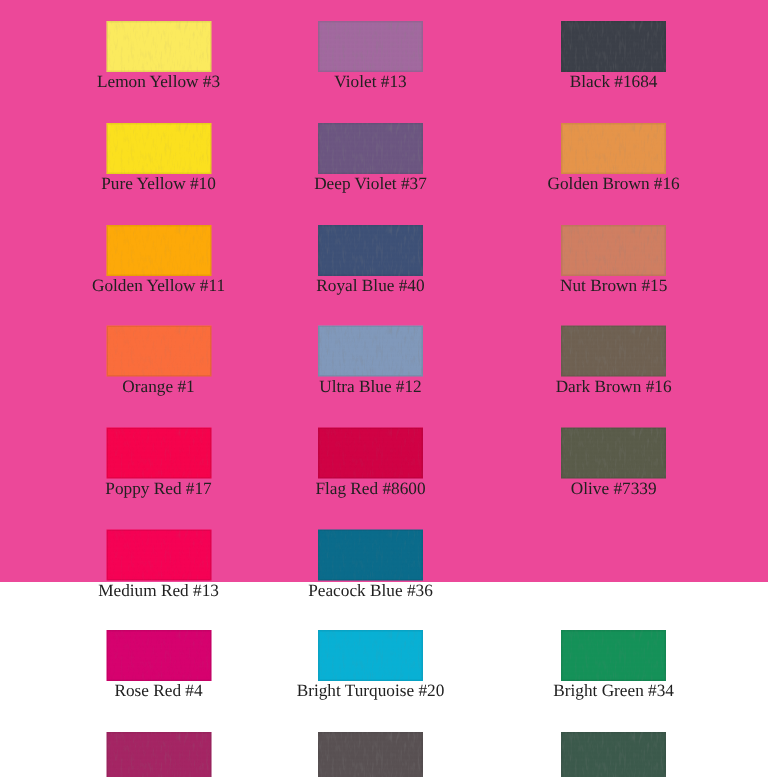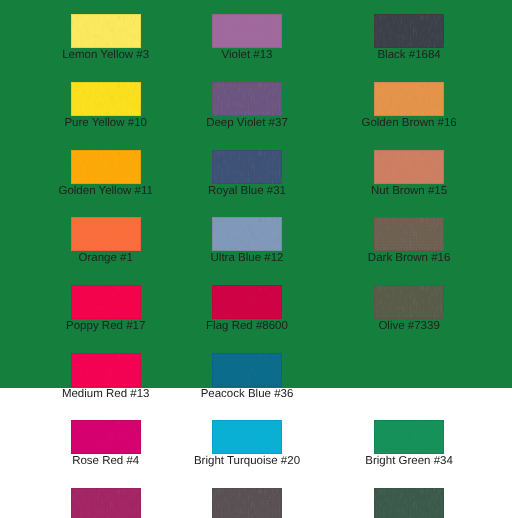--- a/index.html
+++ b/index.html
@@ -13,21 +13,22 @@
   }
   body {
     font-family: "Liberation Sans", sans-serif;
     -webkit-font-smoothing: antialiased;
     text-rendering: geometricPrecision;
   }
   #swatch-grid {
     position: relative;
     width: 512px;
     height: 388px;
-    background: #15803d;
+    background: #ec4899;
+    font-family: Liberation Serif, serif;
   }
   .swatch-cell {
     position: absolute;
     width: 152px;
     text-align: center;
   }
   .swatch-cell.c0 { left: 29.70px; }
   .swatch-cell.c1 { left: 171px; }
   .swatch-cell.c2 { left: 333.10px; }
   .swatch-cell.r0 { top: 14.10px; }
@@ -168,21 +169,21 @@
   </div>
   <div class="swatch-cell r2 c1">
     <div class="swatch-chip" style="background-color: rgb(61, 80, 118);">
       <div class="weave">
           <svg width="70" height="34" viewBox="0 0 70 34" preserveAspectRatio="none">
             <rect class="weave-grid" width="70" height="34" fill="url(#weavePattern)" opacity="0.0182"></rect>
             <rect class="weave-noise" width="70" height="34" filter="url(#fabricNoise)" opacity="0.826"></rect>
           </svg>
         </div>
     </div>
-    <div class="swatch-label">Royal Blue #31</div>
+    <div class="swatch-label">Royal Blue #40</div>
   </div>
   <div class="swatch-cell r2 c2">
     <div class="swatch-chip" style="background-color: rgb(207, 126, 97);">
       <div class="weave">
           <svg width="70" height="34" viewBox="0 0 70 34" preserveAspectRatio="none">
             <rect class="weave-grid" width="70" height="34" fill="url(#weavePattern)" opacity="0.0157"></rect>
             <rect class="weave-noise" width="70" height="34" filter="url(#fabricNoise)" opacity="0.714"></rect>
           </svg>
         </div>
     </div>

